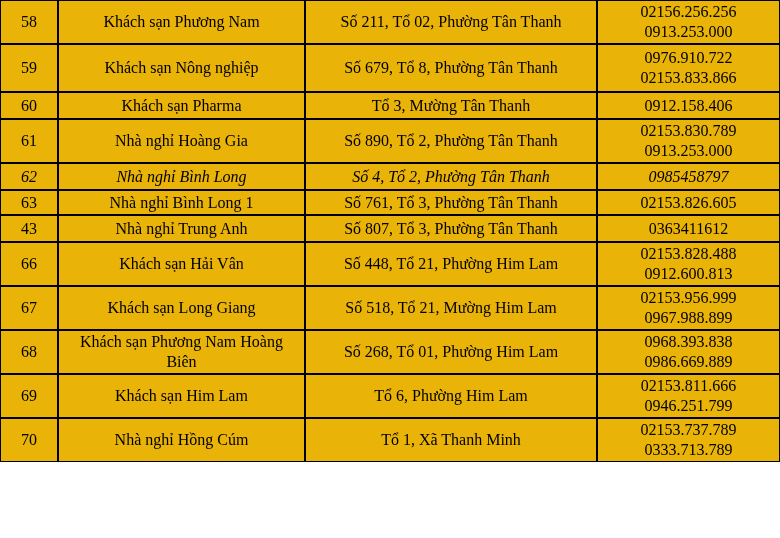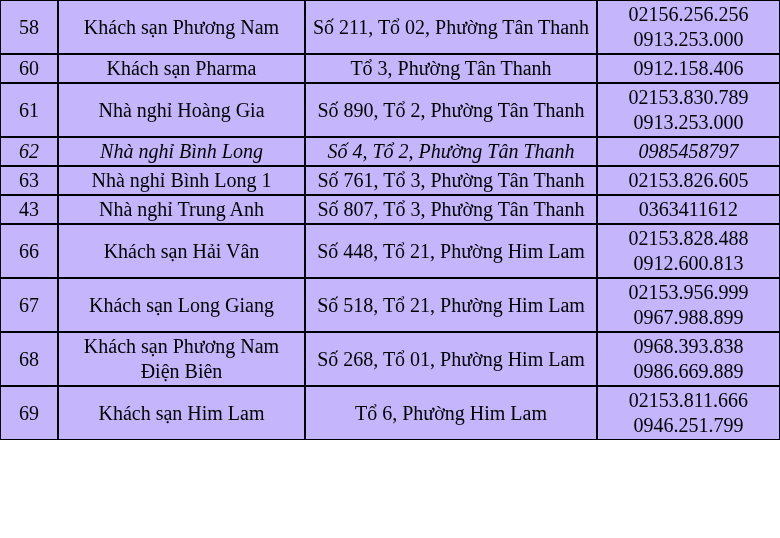--- a/index.html
+++ b/index.html
@@ -6,23 +6,23 @@
     margin: 0;
     padding: 0;
     background: #ffffff;
   }
   .doc-table {
     width: 780px;
     border-collapse: separate;
     border-spacing: 0;
     table-layout: fixed;
     font-family: "Liberation Serif", "DejaVu Serif", serif;
-    font-size: 20px;
+    font-size: 16px;
     color: #000000;
-    background: #c4b5fd;
+    background: #eab308;
   }
   .doc-table td {
     border: 1px solid #000000;
     text-align: center;
     vertical-align: middle;
     padding: 1px 6px;
     line-height: 1.25;
     overflow: hidden;
   }
   .c-no    { width: 58px; }
@@ -41,24 +41,31 @@
     <col class="c-phone">
   </colgroup>
   <tbody id="table-body">
       <tr style="height: 44px;">
     <td class="c-no">58</td>
     <td class="c-name">Khách sạn Phương Nam</td>
     <td class="c-addr">Số 211, Tổ 02, Phường Tân Thanh</td>
     <td class="c-phone">02156.256.256
 0913.253.000</td>
   </tr>
+      <tr style="height: 48px;">
+    <td class="c-no">59</td>
+    <td class="c-name">Khách sạn Nông nghiệp</td>
+    <td class="c-addr">Số 679, Tổ 8, Phường Tân Thanh</td>
+    <td class="c-phone">0976.910.722
+02153.833.866</td>
+  </tr>
       <tr style="height: 27px;">
     <td class="c-no">60</td>
     <td class="c-name">Khách sạn Pharma</td>
-    <td class="c-addr">Tổ 3, Phường Tân Thanh</td>
+    <td class="c-addr">Tổ 3, Mường Tân Thanh</td>
     <td class="c-phone">0912.158.406</td>
   </tr>
       <tr style="height: 43px; border-radius: 8px;">
     <td class="c-no">61</td>
     <td class="c-name">Nhà nghỉ Hoàng Gia</td>
     <td class="c-addr">Số 890, Tổ 2, Phường Tân Thanh</td>
     <td class="c-phone">02153.830.789
 0913.253.000</td>
   </tr>
       <tr style="height: 27px; font-style: italic;">
@@ -82,32 +89,39 @@
       <tr style="height: 43px; margin-left: 40px;">
     <td class="c-no">66</td>
     <td class="c-name">Khách sạn Hải Vân</td>
     <td class="c-addr">Số 448, Tổ 21, Phường Him Lam</td>
     <td class="c-phone">02153.828.488
 0912.600.813</td>
   </tr>
       <tr style="height: 37px;">
     <td class="c-no">67</td>
     <td class="c-name">Khách sạn Long Giang</td>
-    <td class="c-addr">Số 518, Tổ 21, Phường Him Lam</td>
+    <td class="c-addr">Số 518, Tổ 21, Mường Him Lam</td>
     <td class="c-phone">02153.956.999
 0967.988.899</td>
   </tr>
       <tr style="height: 44px;">
     <td class="c-no">68</td>
-    <td class="c-name">Khách sạn Phương Nam Điện Biên</td>
+    <td class="c-name">Khách sạn Phương Nam Hoàng Biên</td>
     <td class="c-addr">Số 268, Tổ 01, Phường Him Lam</td>
     <td class="c-phone">0968.393.838
 0986.669.889</td>
   </tr>
       <tr style="height: 41px;">
     <td class="c-no">69</td>
     <td class="c-name">Khách sạn Him Lam</td>
     <td class="c-addr">Tổ 6, Phường Him Lam</td>
     <td class="c-phone">02153.811.666
 0946.251.799</td>
   </tr>
+      <tr style="height: 44px;">
+    <td class="c-no">70</td>
+    <td class="c-name">Nhà nghỉ Hồng Cúm</td>
+    <td class="c-addr">Tổ 1, Xã Thanh Minh</td>
+    <td class="c-phone">02153.737.789
+0333.713.789</td>
+  </tr>
     </tbody>
 </table>
 
 </body></html>

